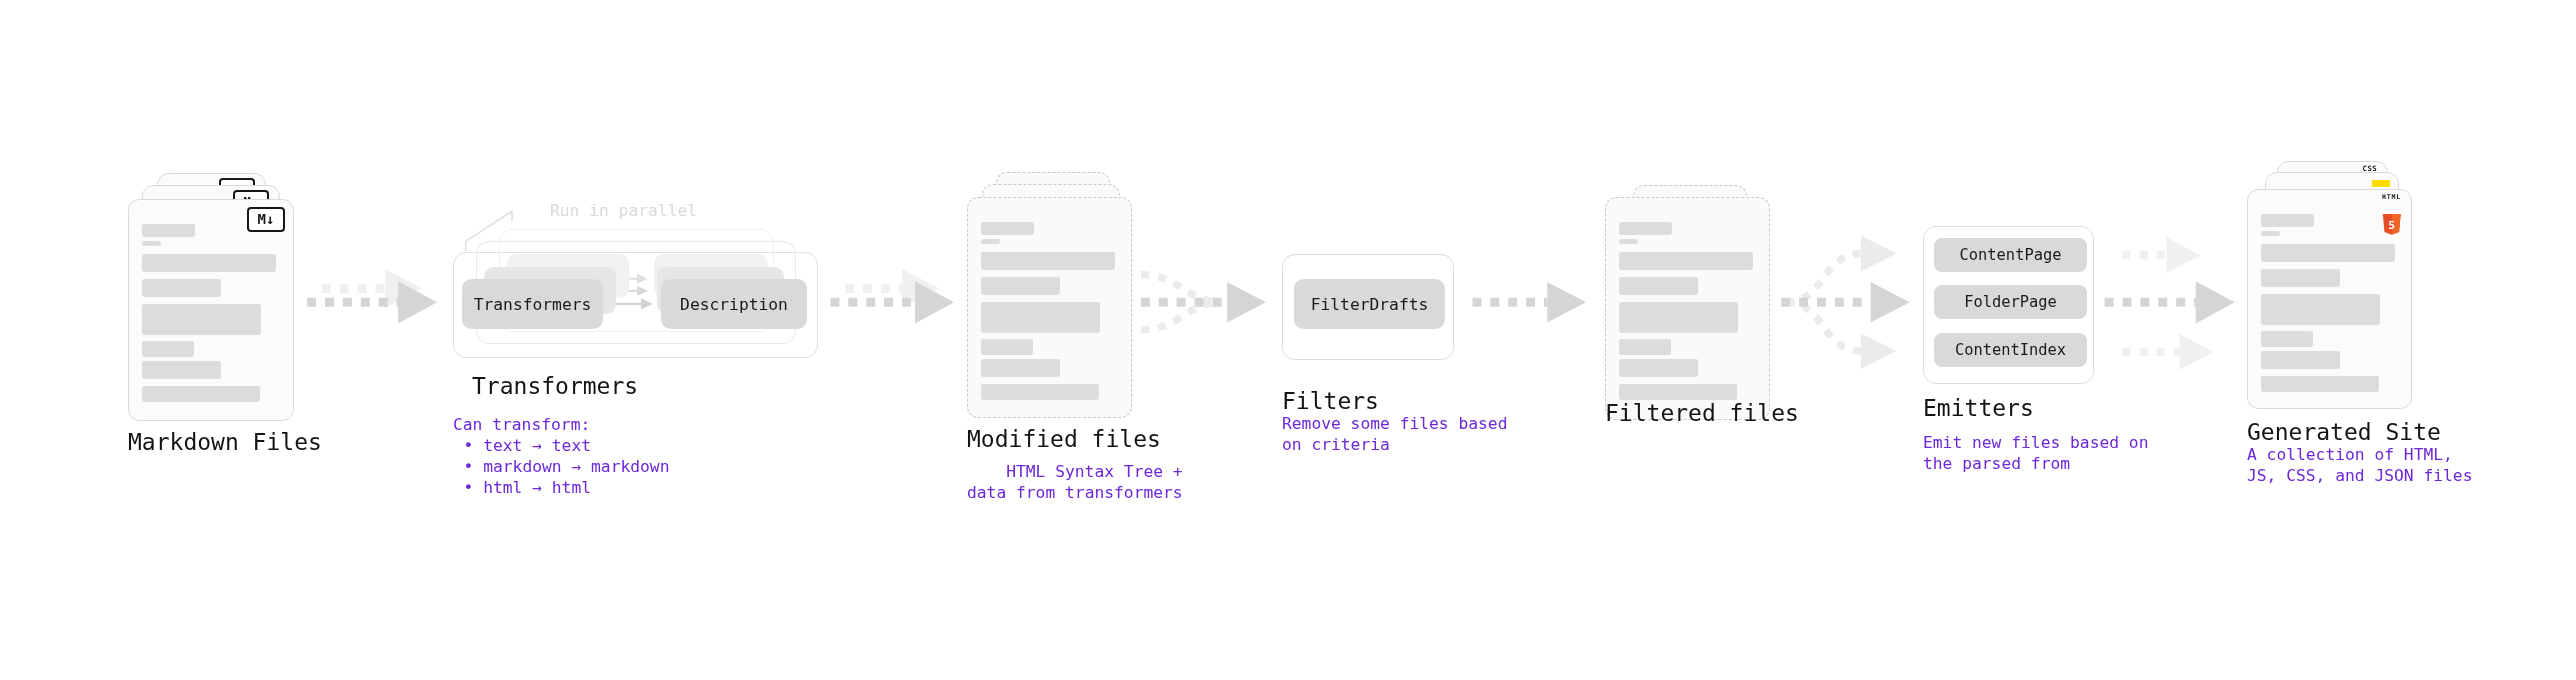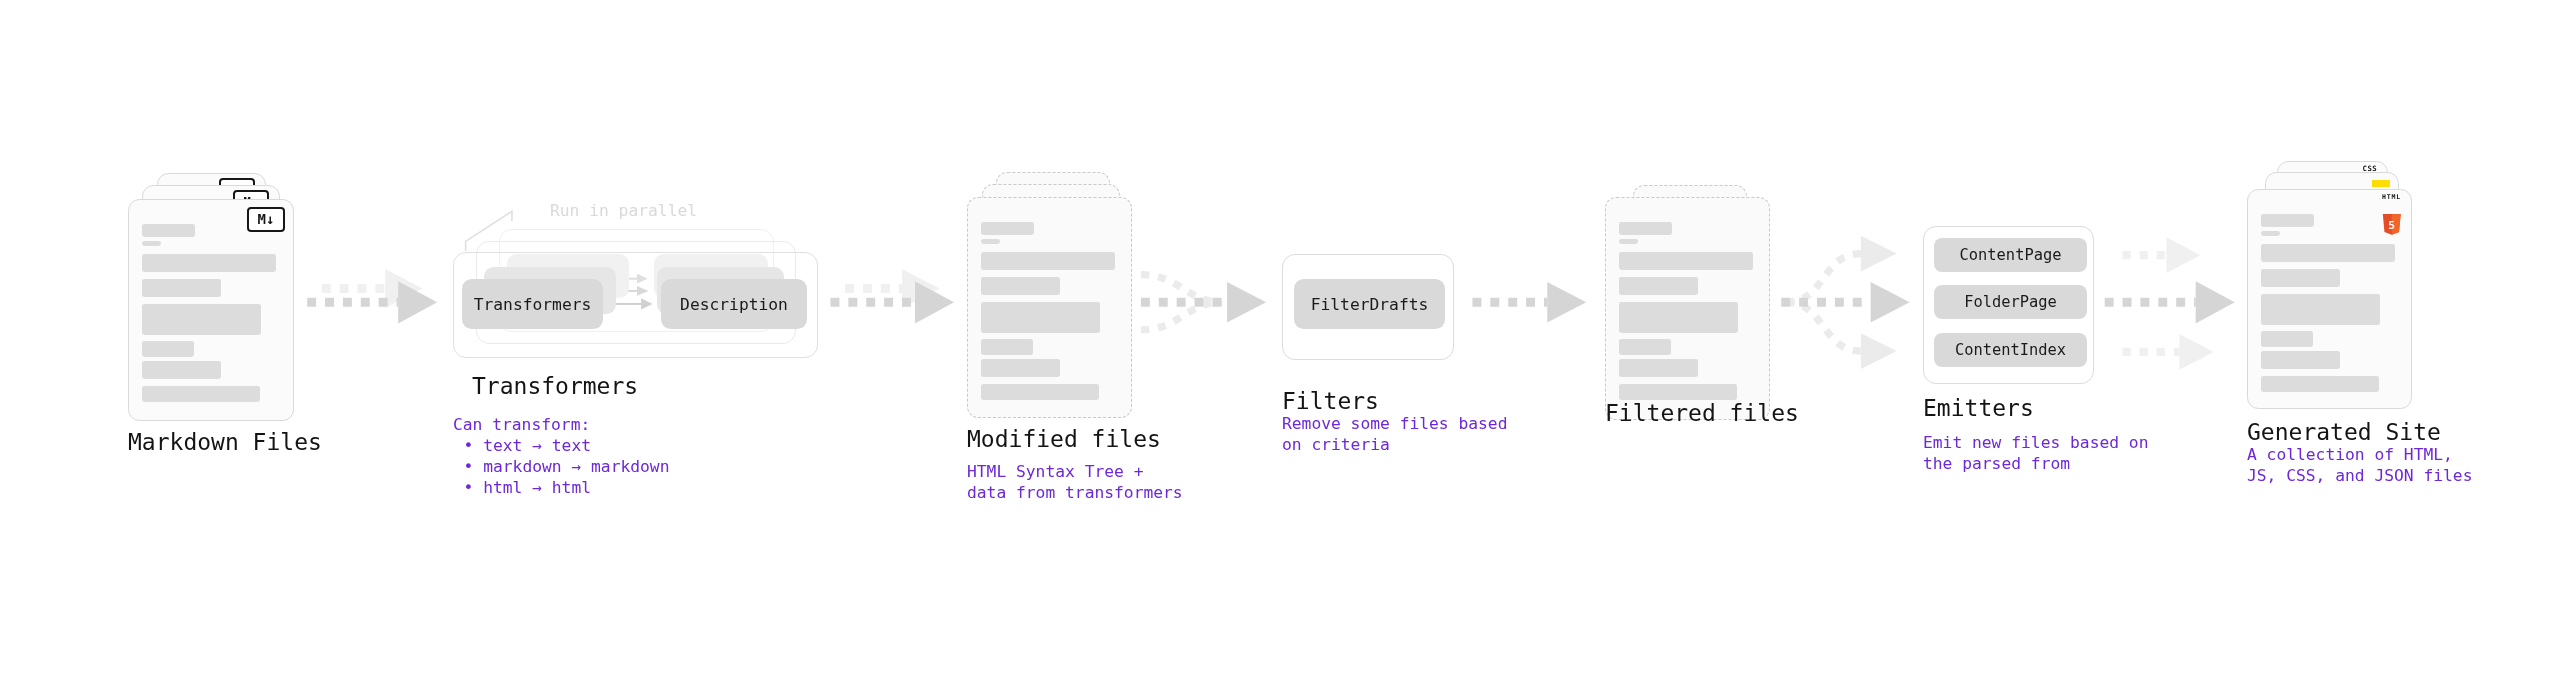--- a/index.html
+++ b/index.html
@@ -161,21 +161,21 @@
       <div class="sk" style="width:53px;height:13px;margin-top:24.4px;"></div>
       <div class="sk" style="width:18.7px;height:5.7px;margin-top:3.3px;"></div>
       <div class="sk" style="width:134px;height:18px;margin-top:8.1px;"></div>
       <div class="sk" style="width:79px;height:18px;margin-top:6.5px;"></div>
       <div class="sk" style="width:119px;height:31px;margin-top:7.3px;"></div>
       <div class="sk" style="width:52px;height:16.3px;margin-top:5.7px;"></div>
       <div class="sk" style="width:79px;height:18px;margin-top:4.1px;"></div>
       <div class="sk" style="width:118px;height:16.3px;margin-top:6.5px;"></div>
     </div>
     <div class="heading" style="left:967px;top:426px;">Modified files</div>
-    <div class="desc" style="left:967px;top:461px;">
+    <div class="desc" style="left:967px;top:461px;text-align:right;">
       <div>HTML Syntax Tree +</div>
       <div>data from transformers</div>
     </div>
   </div>
 
   <div class="stage">
     <div class="obox filled" style="left:1282px;top:254px;width:172px;height:106px;"></div>
     <div class="pill" style="left:1294px;top:279px;width:151px;height:50px;">FilterDrafts</div>
     <div class="heading" style="left:1282px;top:388px;">Filters</div>
     <div class="desc" style="left:1282px;top:413px;">

